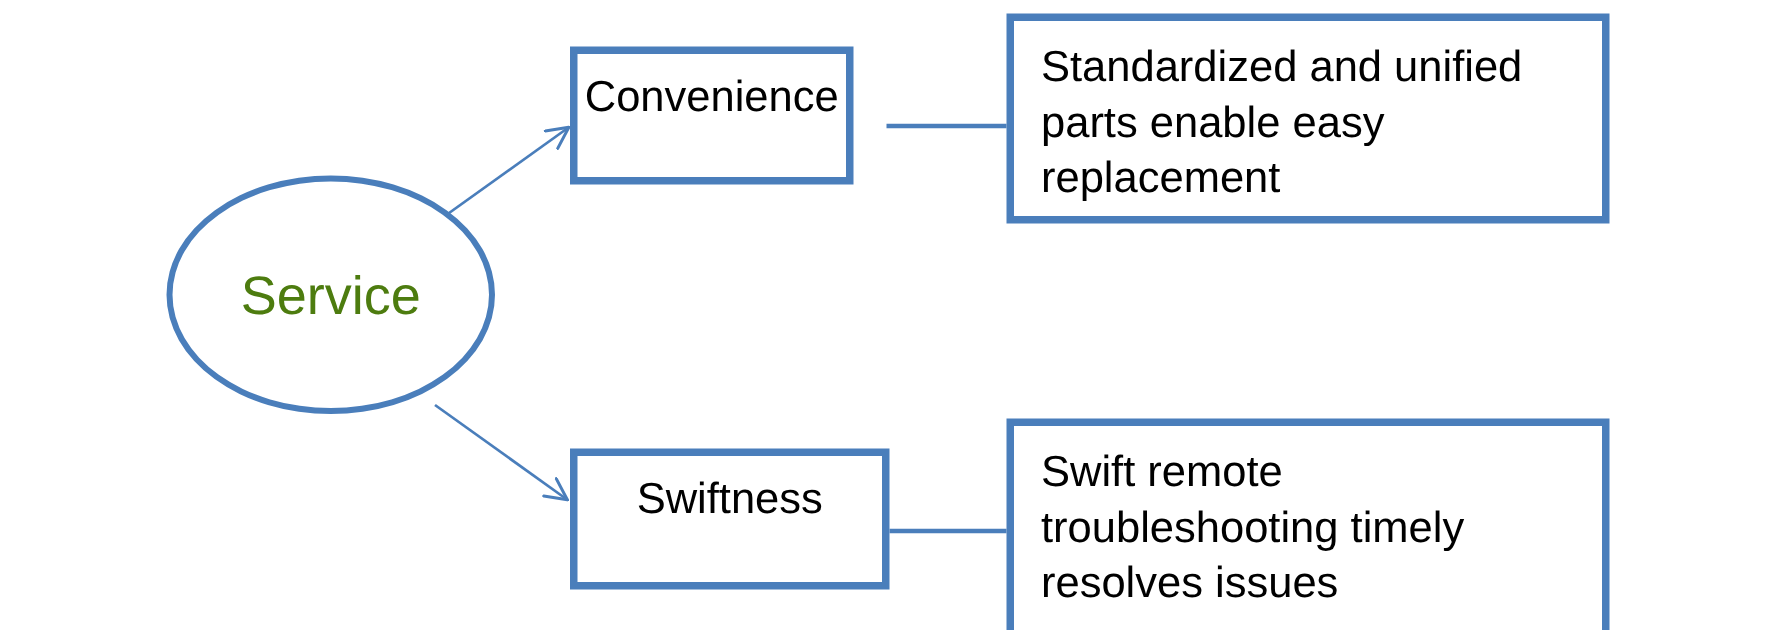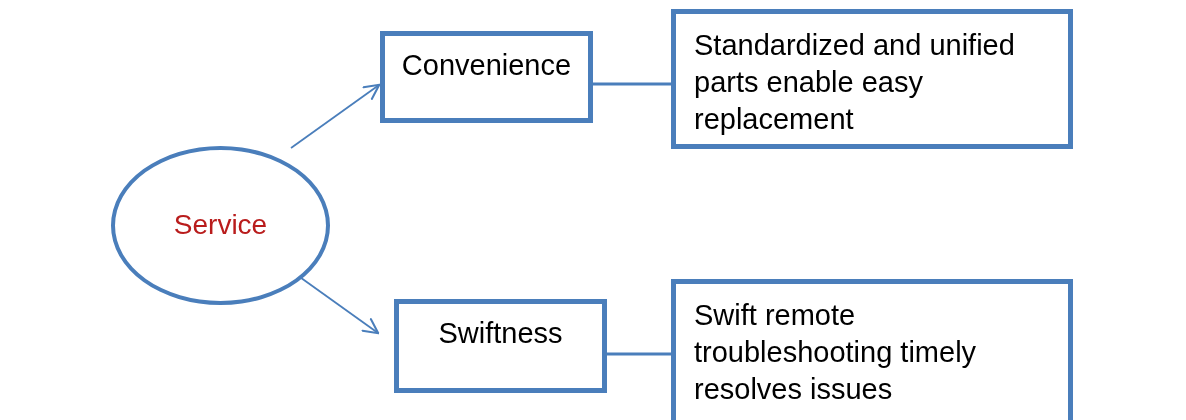--- a/index.html
+++ b/index.html
@@ -21,34 +21,34 @@
     position: absolute;
     left: 0;
     top: 0;
     width: 1186px;
     height: 420px;
     pointer-events: none;
   }
   .node-ellipse {
     position: absolute;
     left: 111px;
-    top: 146px;
+    top: 117px;
     width: 219px;
     height: 159px;
     box-sizing: border-box;
     border: 4px solid #4a7ebb;
     border-radius: 50%;
     background: #ffffff;
     display: flex;
     align-items: center;
     justify-content: center;
     text-align: center;
     line-height: 1.22;
-    font-size: 28px;
-    color: #b91c1c;
+    font-size: 36px;
+    color: #4d7c0f;
     z-index: 3;
   }
   .node-ellipse .ellipse-text-line {
     display: block;
   }
   .node-box {
     position: absolute;
     box-sizing: border-box;
     border: 5px solid #4a7ebb;
     background: #ffffff;
@@ -68,22 +68,22 @@
   }
   .node-box.desc-box {
     padding: 13px 0 0 18px;
   }
   .node-box.desc-box .box-label {
     display: block;
     line-height: 37px;
     text-align: left;
     max-width: 330px;
   }
-  #box-convenience { left: 380px; top: 31px;  width: 213px; height: 92px; justify-content: center; }
-  #box-swiftness   { left: 380px; top: 299px; width: 213px; height: 94px; margin-left: 14px; }
+  #box-convenience { left: 380px; top: 31px;  width: 189px; height: 92px; justify-content: center; }
+  #box-swiftness   { left: 380px; top: 299px; width: 213px; height: 94px; }
   #box-convenience-desc { left: 671px; top: 9px;   width: 402px; height: 140px; }
   #box-swiftness-desc   { left: 671px; top: 279px; width: 402px; height: 180px; }
 </style>
 </head>
 <body>
 
 <div id="diagram-canvas">
 
   <svg id="connector-layer" viewBox="0 0 1186 420" width="1186" height="420">
     <defs>

